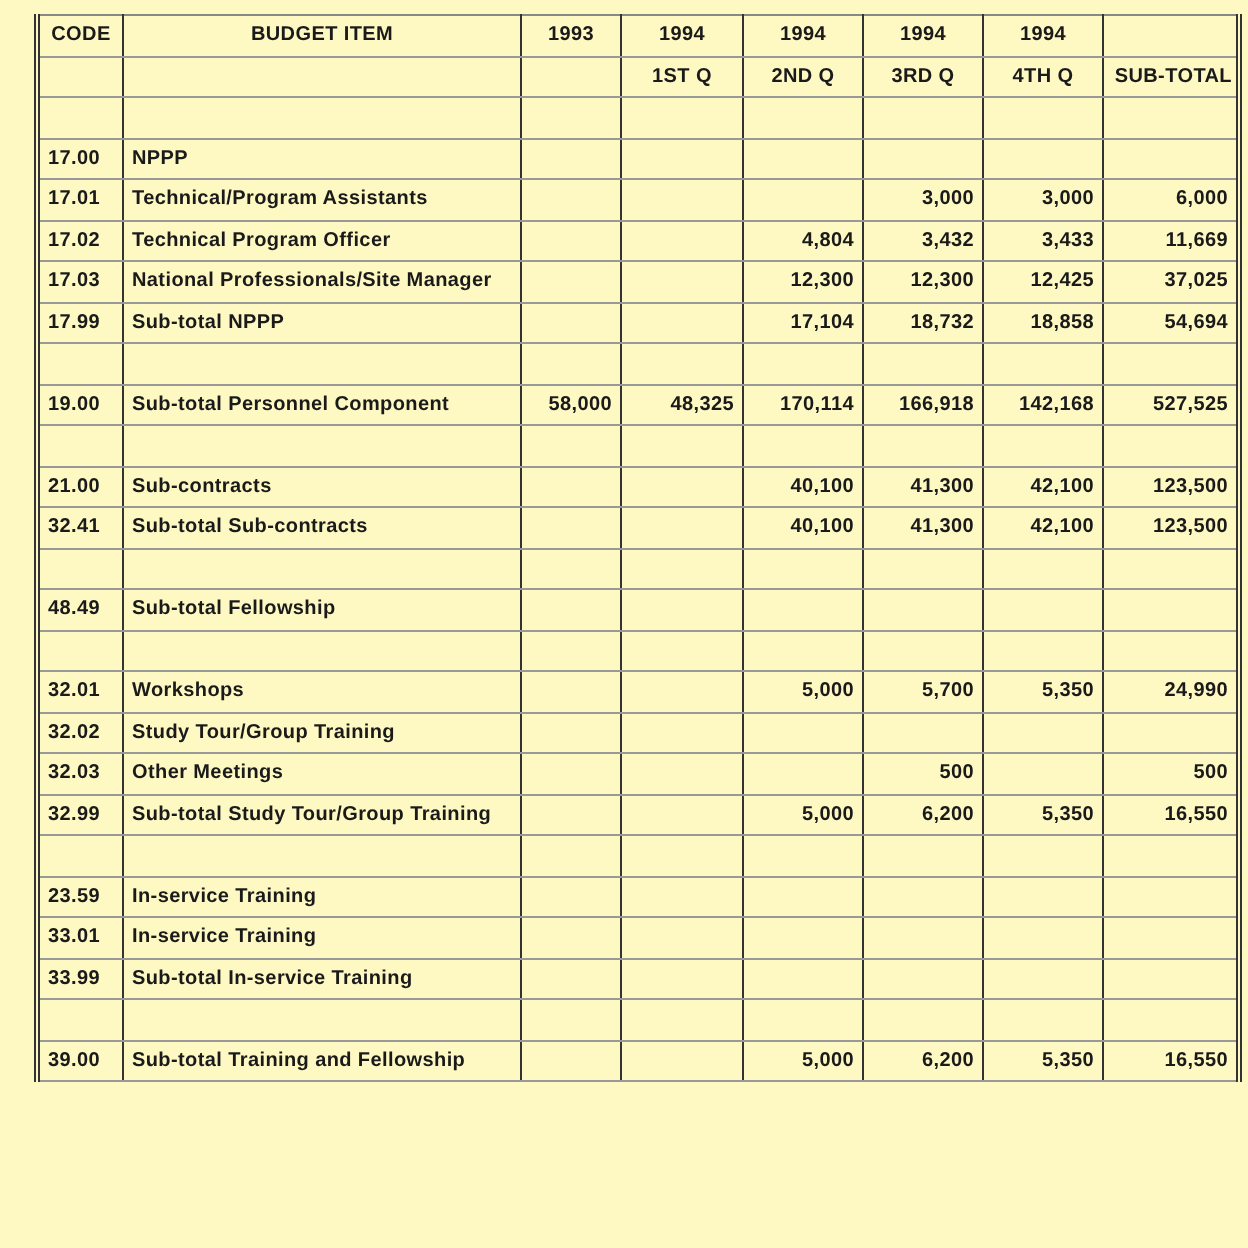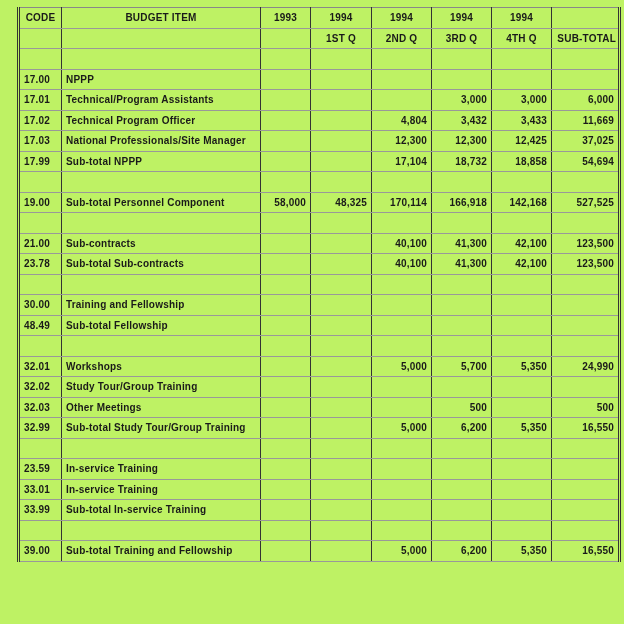--- a/index.html
+++ b/index.html
@@ -1,18 +1,18 @@
 <!DOCTYPE html>
 <html><head>
 <meta charset="utf-8">
 <style>
   html, body { margin: 0; padding: 0; background: #ffffff; }
   body { width: 624px; height: 624px; position: relative; overflow: hidden;
          font-family: "Liberation Sans", sans-serif; color: #1a1a1a; }
-  .page { position: absolute; left: 0; top: 0; width: 624px; height: 624px; background: #bef264; }
+  .page { position: absolute; left: 0; top: 0; width: 624px; height: 624px; background: #fef9c3; }
   table.budget {
     position: absolute; left: 17px; top: 7px;
     border-collapse: collapse; table-layout: fixed;
     border-left: 3px double #333; border-right: 3px double #333;
     border-top: 1px solid #888; border-bottom: 1px solid #888;
     font-size: 10px; font-weight: bold; letter-spacing: 0.2px;
   }
   table.budget td {
     border-left: 1px solid #333; border-right: 1px solid #333;
     border-bottom: 1px solid #999;
@@ -161,42 +161,32 @@
           <td class="code">21.00</td>
           <td class="item">Sub-contracts</td>
           <td class="num"></td>
           <td class="num"></td>
           <td class="num">40,100</td>
           <td class="num">41,300</td>
           <td class="num">42,100</td>
           <td class="num">123,500</td>
         </tr>
         <tr>
-          <td class="code">23.78</td>
+          <td class="code">32.41</td>
           <td class="item">Sub-total Sub-contracts</td>
           <td class="num"></td>
           <td class="num"></td>
           <td class="num">40,100</td>
           <td class="num">41,300</td>
           <td class="num">42,100</td>
           <td class="num">123,500</td>
         </tr>
         <tr>
           <td class="code"></td>
           <td class="item"></td>
-          <td class="num"></td>
-          <td class="num"></td>
-          <td class="num"></td>
-          <td class="num"></td>
-          <td class="num"></td>
-          <td class="num"></td>
-        </tr>
-        <tr>
-          <td class="code">30.00</td>
-          <td class="item">Training and Fellowship</td>
           <td class="num"></td>
           <td class="num"></td>
           <td class="num"></td>
           <td class="num"></td>
           <td class="num"></td>
           <td class="num"></td>
         </tr>
         <tr>
           <td class="code">48.49</td>
           <td class="item">Sub-total Fellowship</td>

